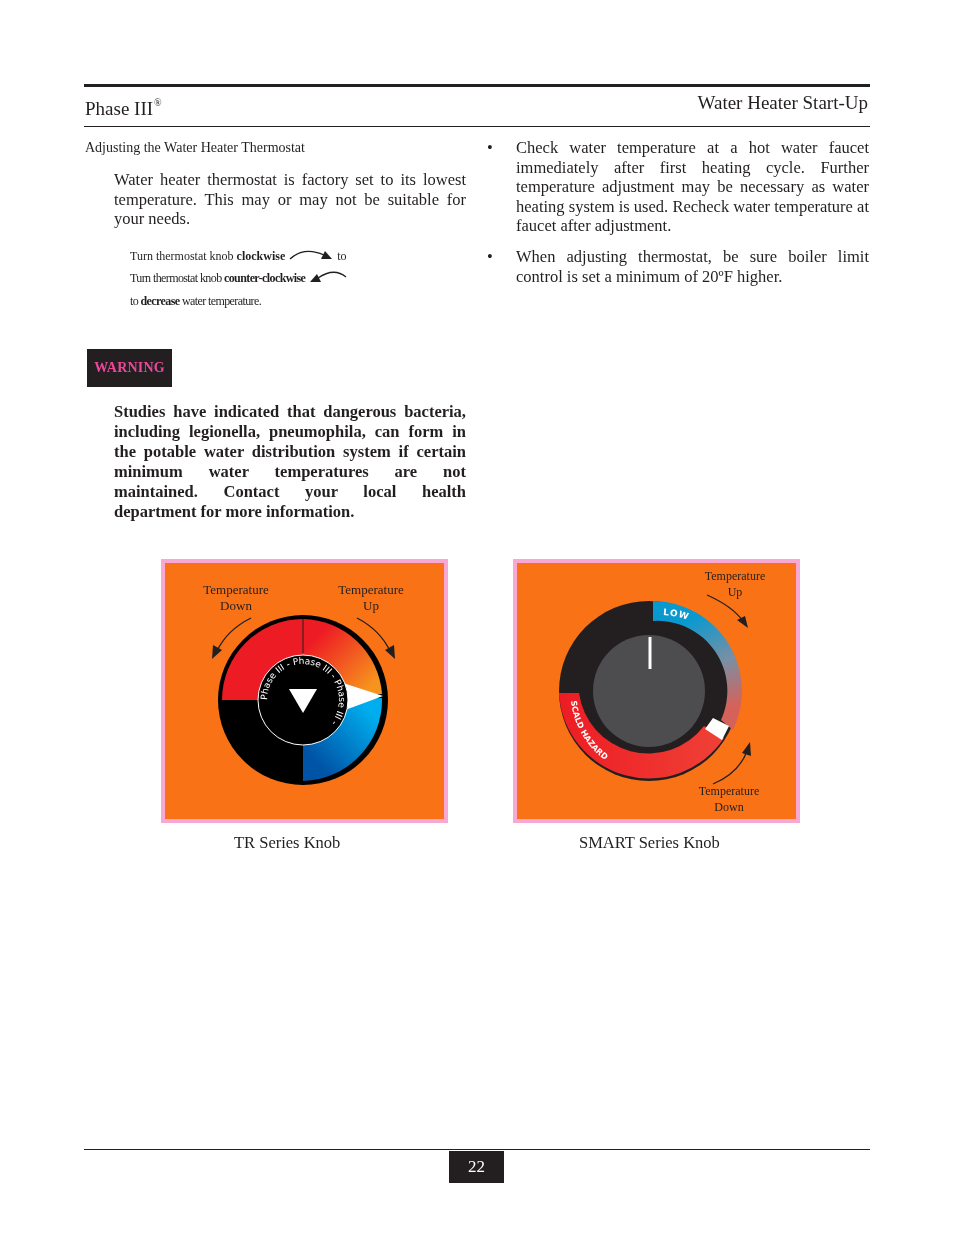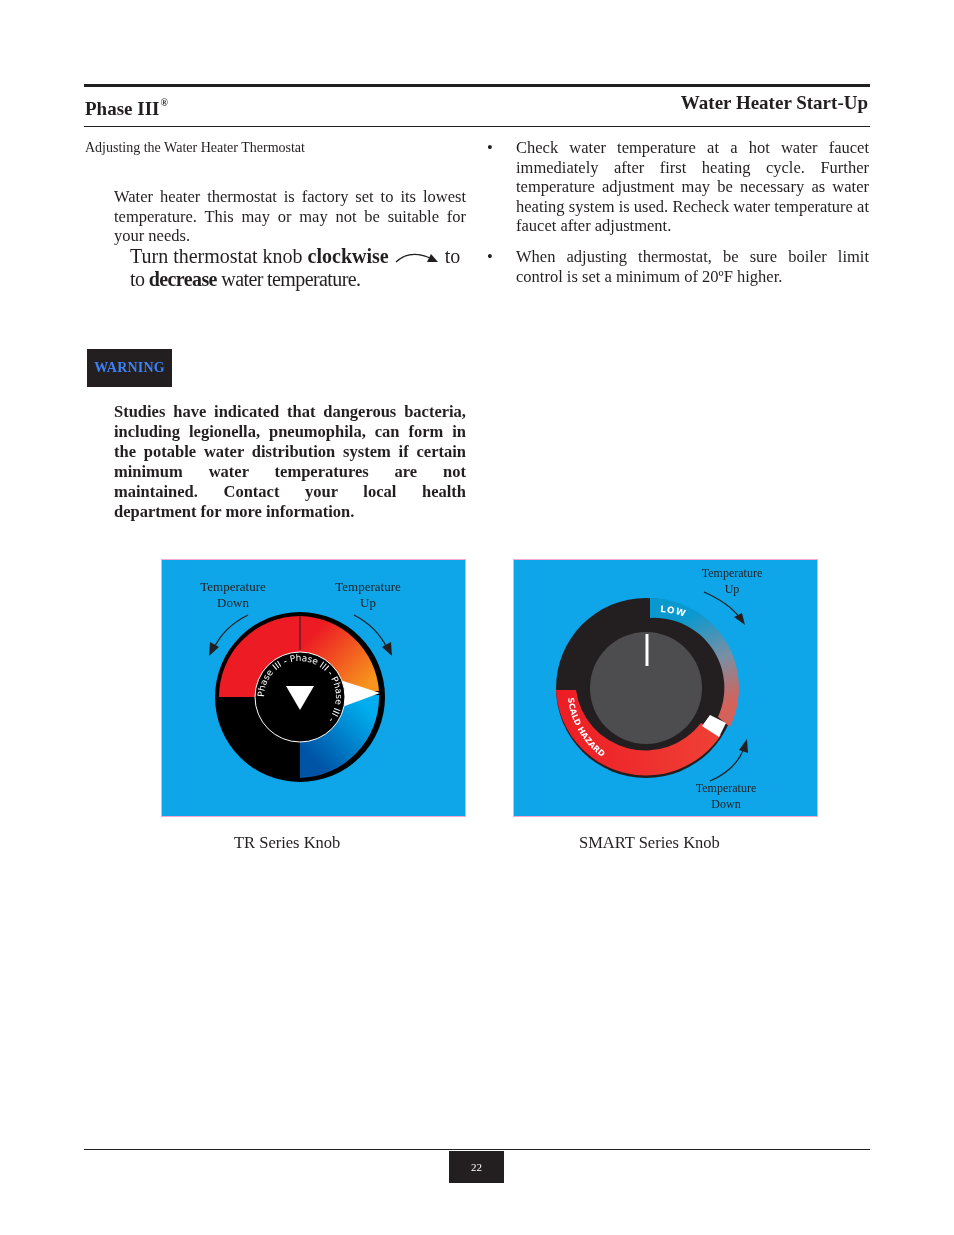--- a/index.html
+++ b/index.html
@@ -4,78 +4,83 @@
 <style>
   html, body { margin: 0; padding: 0; background: #ffffff; }
   body { width: 954px; height: 1235px; position: relative; overflow: hidden;
          font-family: "Liberation Serif", "DejaVu Serif", serif; color: #231f20; }
 
   .rule { position: absolute; left: 84px; width: 786px; background: #231f20; }
   #rule-top { top: 84px; height: 3px; }
   #rule-mid { top: 126px; height: 1px; }
   #rule-bottom { top: 1149px; height: 1px; }
 
-  .hdr { position: absolute; top: 91px; font-weight: bold; font-size: 19px; line-height: 24px; }
+  .hdr { position: absolute; top: 91px; font-weight: normal; font-size: 19px; line-height: 24px; }
   #hdr-left { left: 85px; }
   #hdr-left sup { font-size: 10px; vertical-align: 9px; margin-left: 1px; }
   #hdr-right { right: 86px; margin-left: 31px; }
 
   #section-title { position: absolute; left: 85px; top: 138px; font-size: 14px; font-weight: normal; line-height: 20px; }
 
   .para { position: absolute; font-size: 16.5px; line-height: 19.6px; text-align: justify; }
-  #intro { left: 114px; top: 170px; width: 352px; margin-top: 17px; }
+  #intro { left: 114px; top: 170px; width: 352px; }
 
-  #instr { position: absolute; left: 130px; top: 246px; width: 340px; font-size: 20px; line-height: 20.3px; }
+  #instr { position: absolute; left: 130px; top: 246px; width: 340px; font-size: 12px; line-height: 20.3px; }
   #instr .cond { letter-spacing: -0.6px; }
   #instr b { font-weight: bold; }
   .arrow-inline { display: inline-block; vertical-align: middle; }
 
   #warning-badge { position: absolute; left: 87px; top: 349px; width: 85px; height: 38px;
-                   background: #231f20; color: #3b82f6; font-weight: bold; font-size: 14px;
+                   background: #231f20; color: #ec4899; font-weight: bold; font-size: 14px;
                    display: flex; align-items: center; justify-content: center; letter-spacing: 0.2px; }
 
   #warning-text { position: absolute; left: 114px; top: 402px; width: 352px;
                   font-size: 16.5px; line-height: 20px; font-weight: bold; text-align: justify; }
 
   .bullet { position: absolute; left: 487px; width: 382px; font-size: 16.5px; line-height: 19.6px; }
   .bullet .dot { position: absolute; left: 0; top: 0; }
   .bullet .txt { position: absolute; left: 29px; width: 353px; text-align: justify; }
   #bullet-1 { top: 138px; }
   #bullet-2 { top: 247px; }
 
-  .fig { position: absolute; top: 559px; width: 279px; height: 256px; border: 1px solid #f9a8d4; background: #0ea5e9; padding-left: 24px; }
+  .fig { position: absolute; top: 559px; width: 279px; height: 256px; border: 4px solid #f9a8d4; background: #f97316; }
   #fig-tr { left: 161px; }
   #fig-smart { left: 513px; }
   .fig svg { position: absolute; left: 0; top: 0; }
 
   .caption { position: absolute; top: 833px; font-size: 16.5px; font-weight: normal; line-height: 20px; }
   #caption-tr { left: 234px; }
   #caption-smart { left: 579px; }
 
   #page-number { position: absolute; left: 449px; top: 1151px; width: 55px; height: 32px;
-                 background: #231f20; color: #fff; font-size: 11px;
+                 background: #231f20; color: #fff; font-size: 17px;
                  display: flex; align-items: center; justify-content: center; }
 </style>
 </head>
 <body>
 
 <div class="rule" id="rule-top"></div>
 <div class="hdr" id="hdr-left"><span>Phase III</span><sup>®</sup></div>
 <div class="hdr" id="hdr-right">Water Heater Start-Up</div>
 <div class="rule" id="rule-mid"></div>
 
 <div id="section-title">Adjusting the Water Heater Thermostat</div>
 <div class="para" id="intro">Water heater thermostat is factory set to its lowest temperature.  This may or may not be suitable for your needs.</div>
 
 <div id="instr">
   <div><span>Turn thermostat knob </span><b>clockwise</b>
     <span class="arrow-inline"><svg width="46" height="16" viewBox="0 0 46 16">
           <path d="M2 13 Q16 0 36 9" fill="none" stroke="#231f20" stroke-width="1.3"></path>
           <polygon points="44,13 33,13 37,5" fill="#231f20"></polygon>
         </svg></span><span> to</span></div>
+  <div class="cond"><span>Turn thermostat knob </span><b>counter-clockwise</b>
+    <span class="arrow-inline"><svg width="40" height="16" viewBox="0 0 40 16">
+          <path d="M38 9 Q26 -1 10 10" fill="none" stroke="#231f20" stroke-width="1.3"></path>
+          <polygon points="2,14 13,14 9,6" fill="#231f20"></polygon>
+        </svg></span></div>
   <div class="cond"><span>to </span><b>decrease</b><span> water temperature.</span></div>
 </div>
 
 <div id="warning-badge">WARNING</div>
 <div id="warning-text">Studies have indicated that dangerous bacteria, including legionella, pneumophila, can form in the potable water distribution system if certain minimum water temperatures are not maintained. Contact your local health department for more information.</div>
 
 <div class="bullet" id="bullet-1">
   <span class="dot">•</span>
   <span class="txt">Check water temperature at a hot water faucet immediately after first heating cycle.  Further temperature adjustment may be necessary as water heating system is used.  Recheck water temperature at faucet after adjustment.</span>
 </div>

